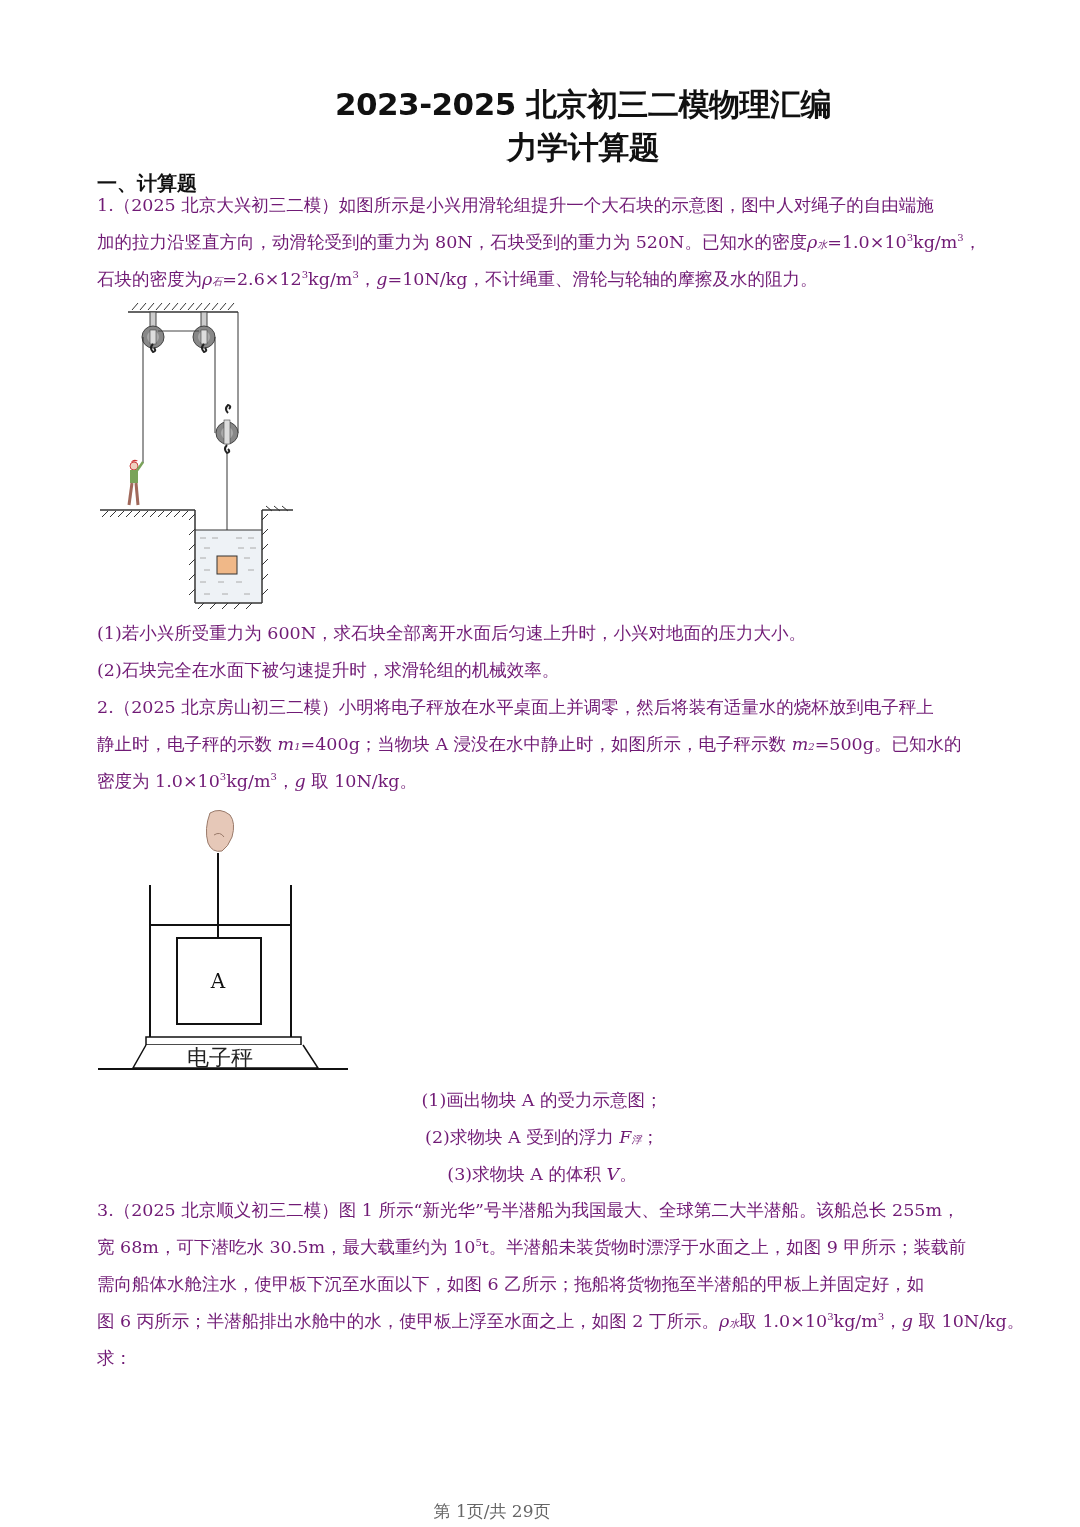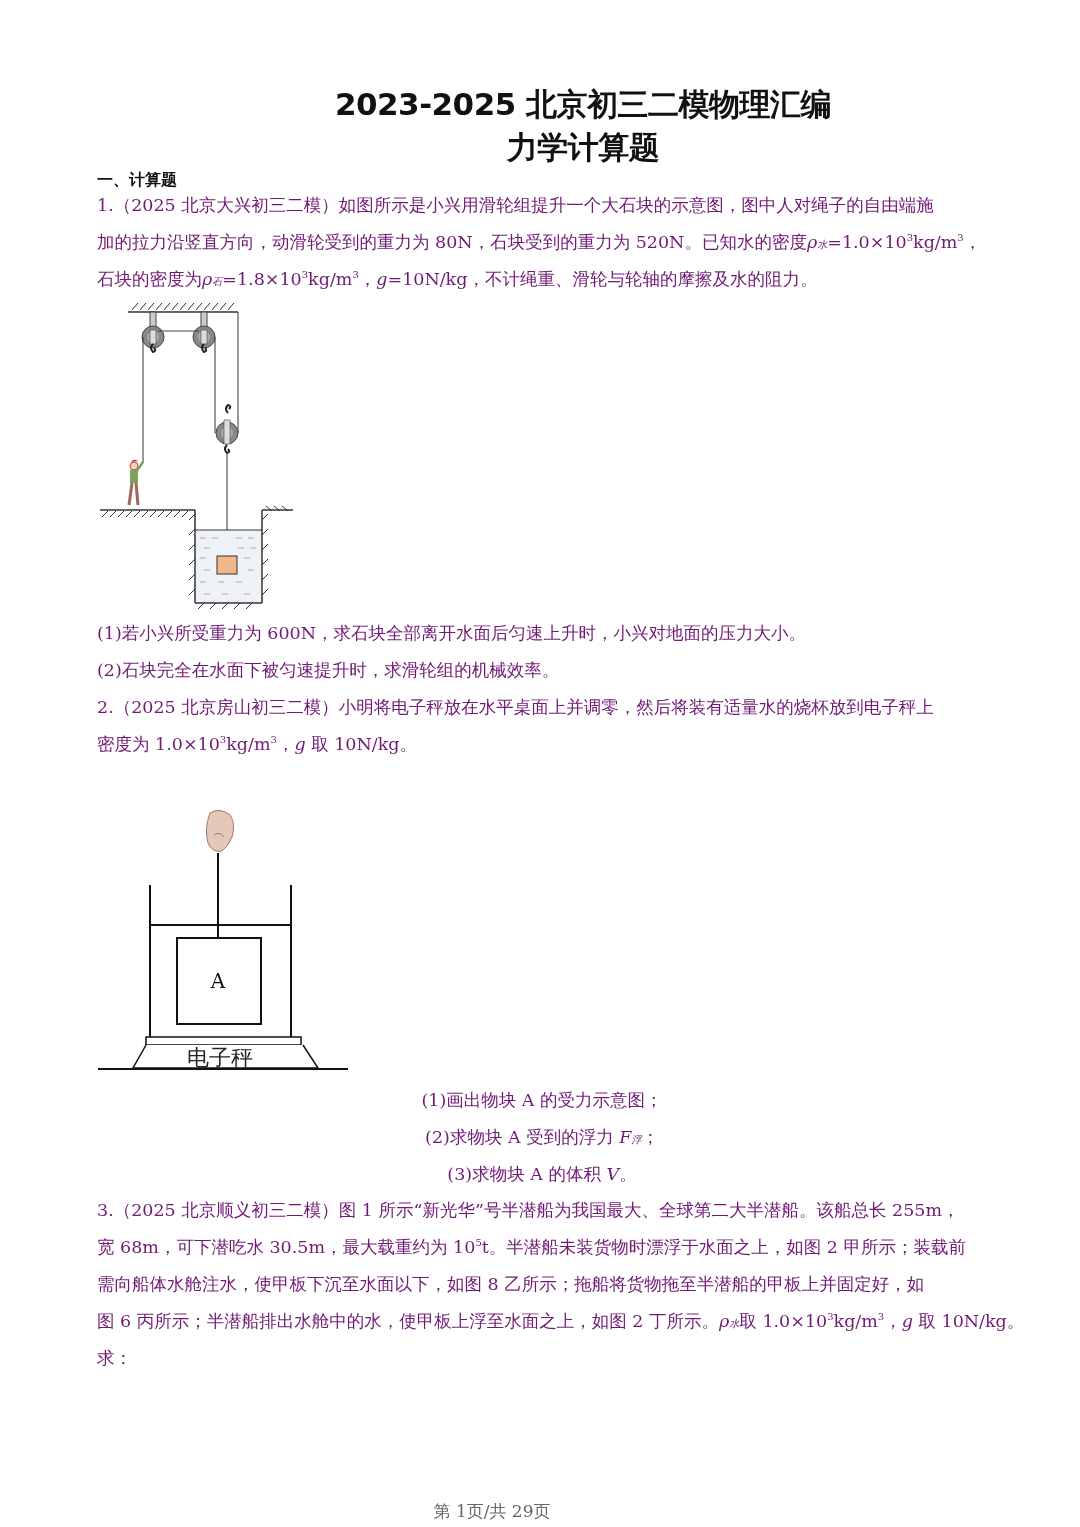--- a/index.html
+++ b/index.html
@@ -4,42 +4,42 @@
 <style>
   html, body { margin: 0; padding: 0; background: #ffffff; }
   body { width: 1080px; height: 1527px; position: relative; overflow: hidden;
          font-family: "DejaVu Serif", "Liberation Serif", serif; color: #1a1a1a; }
   .title { position: absolute; left: 0; width: 1080px; text-align: center;
            font-family: "DejaVu Sans", "Liberation Sans", sans-serif; font-weight: bold;
            font-size: 31px; letter-spacing: -0.5px; color: #111; padding-left: 43px; }
   .t1 { top: 84px; }
   .t2 { top: 127px; }
   .section { position: absolute; left: 97px; top: 170px; font-family: "DejaVu Sans", "Liberation Sans", sans-serif;
-             font-weight: bold; font-size: 16px; color: #111; }
+             font-weight: bold; font-size: 20px; color: #111; }
   .para { position: absolute; left: 97px; width: 890px; font-size: 17.5px; line-height: 37px;
           color: #701a75; white-space: nowrap; }
   .line { display: block; height: 37px; }
   .sub { font-size: 10px; font-style: italic; }
   sup { font-size: 10px; line-height: 0; }
   i { font-style: italic; }
   .footer { position: absolute; top: 1500px; left: 0; width: 984px; text-align: center;
             font-size: 17px; color: #666; }
   svg { position: absolute; }
 </style>
 </head>
 <body>
 
 <div class="title t1">2023-2025 北京初三二模物理汇编</div>
 <div class="title t2">力学计算题</div>
 <div class="section">一、计算题</div>
 
 <div class="para" style="top:187px;">
   <span class="line">1.（2025 北京大兴初三二模）如图所示是小兴用滑轮组提升一个大石块的示意图，图中人对绳子的自由端施</span>
   <span class="line"><span>加的拉力沿竖直方向，动滑轮受到的重力为 80N，石块受到的重力为 520N。已知水的密度</span><i>ρ</i><span class="sub">水</span><span>=1.0×10</span><sup>3</sup><span>kg/m</span><sup>3</sup><span>，</span></span>
-  <span class="line"><span>石块的密度为</span><i>ρ</i><span class="sub">石</span><span>=1.8×10</span><sup>3</sup><span>kg/m</span><sup>3</sup><span>，</span><i>g</i><span>=10N/kg，不计绳重、滑轮与轮轴的摩擦及水的阻力。</span></span>
+  <span class="line"><span>石块的密度为</span><i>ρ</i><span class="sub">石</span><span>=2.6×12</span><sup>3</sup><span>kg/m</span><sup>3</sup><span>，</span><i>g</i><span>=10N/kg，不计绳重、滑轮与轮轴的摩擦及水的阻力。</span></span>
 </div>
 
 <svg style="left:98px;top:300px;" width="200" height="310" viewBox="0 0 200 310">
 
   <line x1="30" y1="12" x2="140" y2="12" stroke="#333" stroke-width="1.5"></line>
   <g stroke="#333" stroke-width="1">
     <line x1="34" y1="10" x2="40" y2="3"></line>
       <line x1="42" y1="10" x2="48" y2="3"></line>
       <line x1="50" y1="10" x2="56" y2="3"></line>
     <line x1="58" y1="10" x2="64" y2="3"></line>
@@ -155,20 +155,21 @@
   <rect x="119" y="256" width="20" height="18" fill="#f0b888" stroke="#333" stroke-width="1"></rect>
 </svg>
 
 <div class="para" style="top:615px;">
   <span class="line">(1)若小兴所受重力为 600N，求石块全部离开水面后匀速上升时，小兴对地面的压力大小。</span>
   <span class="line">(2)石块完全在水面下被匀速提升时，求滑轮组的机械效率。</span>
 </div>
 
 <div class="para" style="top:689px;">
   <span class="line">2.（2025 北京房山初三二模）小明将电子秤放在水平桌面上并调零，然后将装有适量水的烧杯放到电子秤上</span>
+  <span class="line"><span>静止时，电子秤的示数 </span><i>m</i><span class="sub">1</span><span>=400g；当物块 A 浸没在水中静止时，如图所示，电子秤示数 </span><i>m</i><span class="sub">2</span><span>=500g。已知水的</span></span>
   <span class="line"><span>密度为 1.0×10</span><sup>3</sup><span>kg/m</span><sup>3</sup><span>，</span><i>g</i><span> 取 10N/kg。</span></span>
 </div>
 
 <svg style="left:98px;top:805px;" width="250" height="270" viewBox="0 0 250 270">
 
   <g>
     <path d="M112 8 q10 -6 20 2 q6 8 2 22 q-4 10 -10 14 q-10 2 -14 -8 q-4 -14 2 -30 z" fill="#e6c8b8" stroke="#9a7a6a" stroke-width="1"></path>
     <path d="M116 30 q6 -4 10 2" fill="none" stroke="#9a7a6a" stroke-width="1"></path>
   </g>
   <line x1="120" y1="48" x2="120" y2="133" stroke="#111" stroke-width="2"></line>
@@ -189,19 +190,19 @@
 </svg>
 
 <div class="para" style="top:1082px;text-align:center;">
   <span class="line">(1)画出物块 A 的受力示意图；</span>
   <span class="line"><span>(2)求物块 A  受到的浮力 </span><i>F</i><span class="sub">浮</span><span>；</span></span>
   <span class="line"><span>(3)求物块 A 的体积 </span><i>V</i><span>。</span></span>
 </div>
 
 <div class="para" style="top:1192px;">
   <span class="line">3.（2025 北京顺义初三二模）图 1 所示“新光华”号半潜船为我国最大、全球第二大半潜船。该船总长 255m，</span>
-  <span class="line"><span>宽 68m，可下潜吃水 30.5m，最大载重约为 10</span><sup>5</sup><span>t。半潜船未装货物时漂浮于水面之上，如图 2 甲所示；装载前</span></span>
-  <span class="line">需向船体水舱注水，使甲板下沉至水面以下，如图 8 乙所示；拖船将货物拖至半潜船的甲板上并固定好，如</span>
+  <span class="line"><span>宽 68m，可下潜吃水 30.5m，最大载重约为 10</span><sup>5</sup><span>t。半潜船未装货物时漂浮于水面之上，如图 9 甲所示；装载前</span></span>
+  <span class="line">需向船体水舱注水，使甲板下沉至水面以下，如图 6 乙所示；拖船将货物拖至半潜船的甲板上并固定好，如</span>
   <span class="line"><span>图 6 丙所示；半潜船排出水舱中的水，使甲板上浮至水面之上，如图 2 丁所示。</span><i>ρ</i><span class="sub">水</span><span>取 1.0×10</span><sup>3</sup><span>kg/m</span><sup>3</sup><span>，</span><i>g</i><span> 取 10N/kg。</span></span>
   <span class="line">求：</span>
 </div>
 
 <div class="footer">第 1页/共 29页</div>
 
 </body></html>

